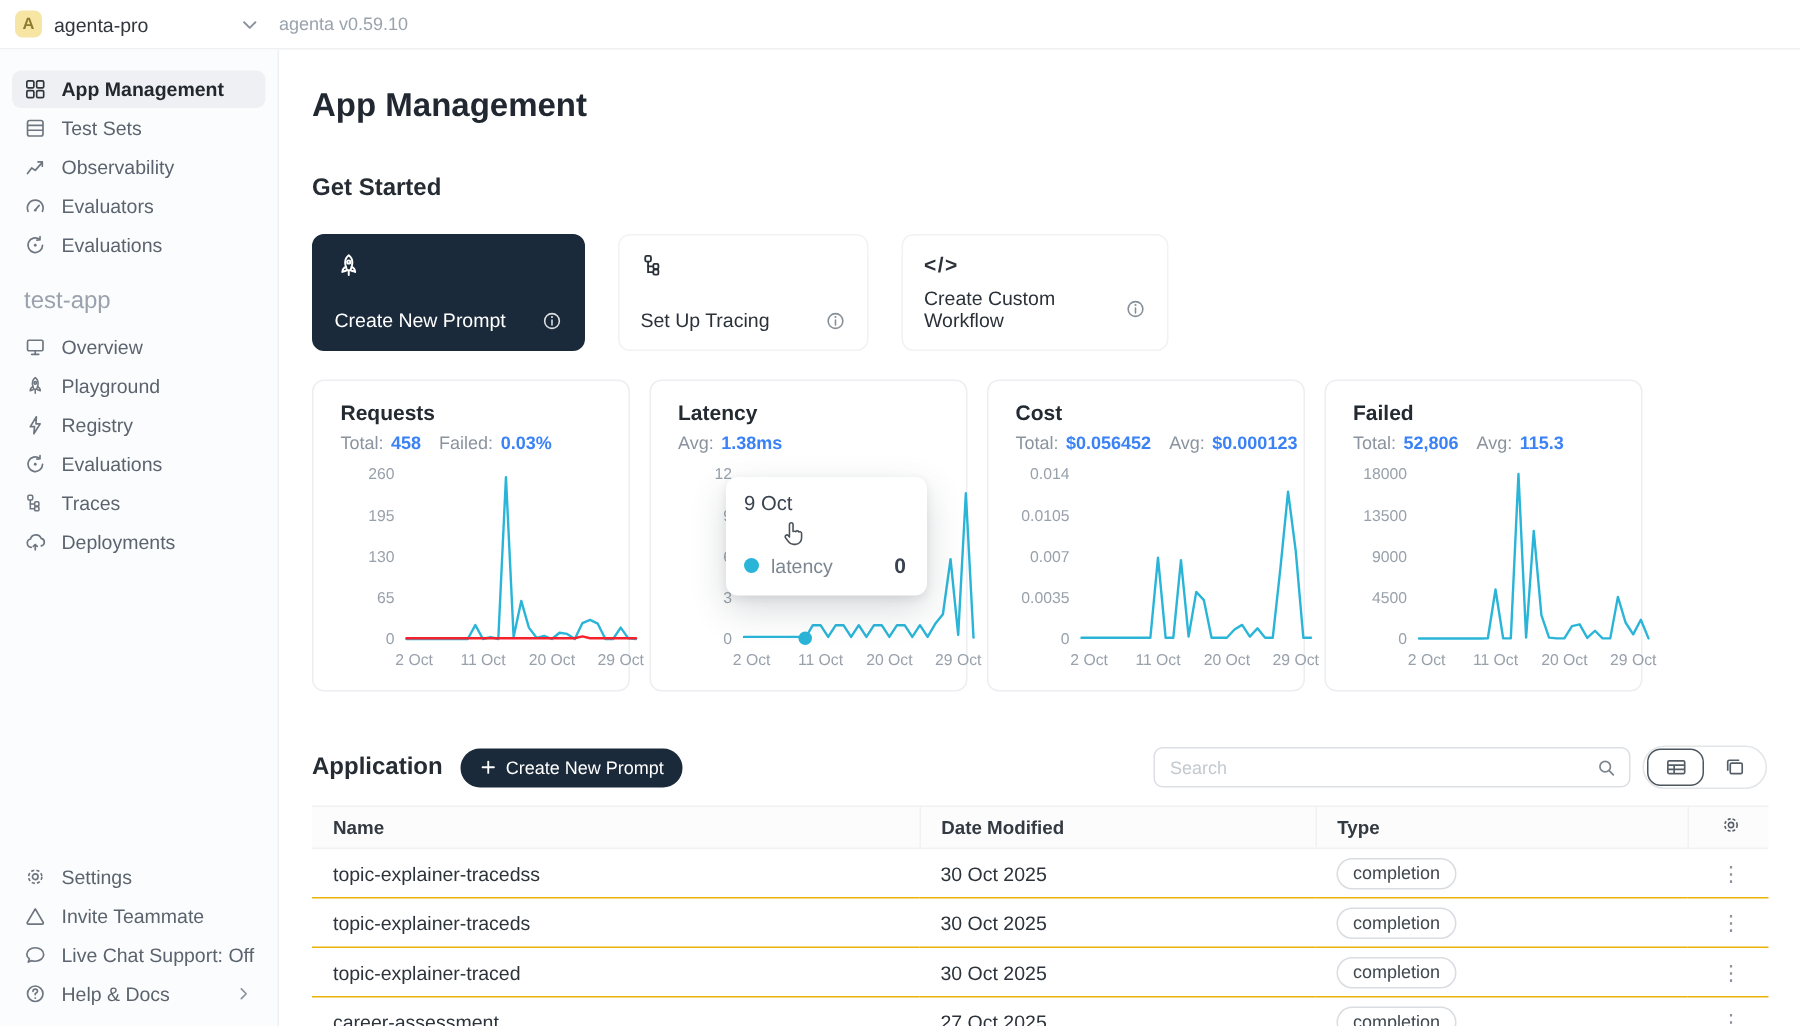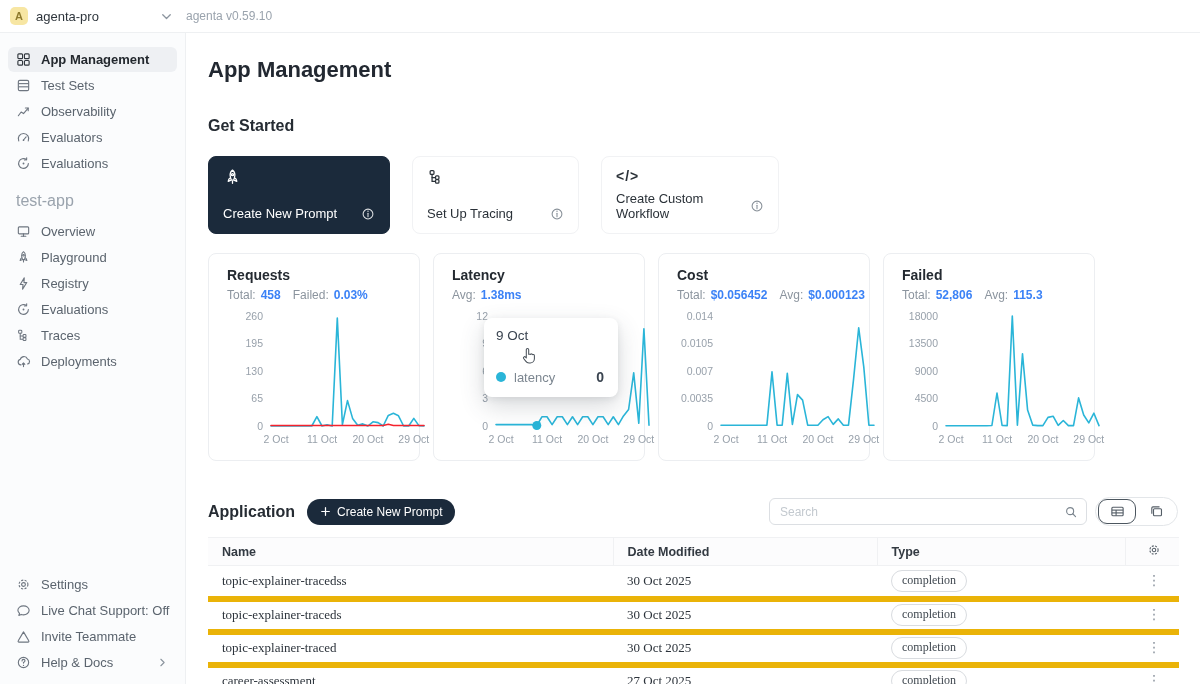--- a/index.html
+++ b/index.html
@@ -71,21 +71,21 @@
   .search-suffix { width:30px; align-self:stretch; display:flex; align-items:center; justify-content:center; color:#7c868f; cursor:pointer; }
   .view-toggle { height:29px; border:1px solid #e3e6e9; border-radius:15px; background:#fff; display:flex; align-items:center; padding:0 2px; gap:1px; }
   .vt-btn { width:38px; height:25px; border-radius:12px; border:1.4px solid transparent; background:transparent; display:flex; align-items:center; justify-content:center; color:#555e67; cursor:pointer; }
   .vt-btn.selected { border-color:#4c565f; border-radius:9px; }
 
   
   .table-wrap { margin-top:11px; }
   table.apps { width:100%; border-collapse:collapse; table-layout:fixed; }
   thead th { font-size:12.5px; font-weight:700; color:#333a42; text-align:left; height:28px; padding:0 14px; border-top:1px solid #f0f1f3; border-bottom:1px solid #f0f1f3; background:#fcfcfd; }
   thead th + th { border-left:1px solid #f0f1f3; }
-  tbody td { height:33px; font-size:13px; color:#2c333b; padding:0 14px; border-bottom:6px solid #eab308; background:#fff;font-family:Liberation Serif, serif; }
+  tbody td { height:33px; font-size:13px; color:#2c333b; padding:0 14px; border-bottom:1px solid #eab308; background:#fff; }
   .type-badge { display:inline-block; font-size:12px; color:#3f474f; border:1px solid #d9dce0; border-radius:11px; padding:2px 10px 3px; background:#fff; }
   .dots-btn { background:none; border:none; color:#8b949e; font-size:14px; cursor:pointer; line-height:1; font-family:inherit; }
   th.actions, td.actions { text-align:right; padding-right:18px; }
   th.actions { color:#555e67; }
 </style>
 </head>
 <body>
 
 <div class="app">
 
@@ -231,32 +231,32 @@
               <svg width="15" height="15" viewBox="0 0 16 16" fill="none" stroke="currentColor" stroke-width="1.2">
                 <circle cx="8" cy="8" r="2"></circle>
                 <circle cx="8" cy="8" r="4.7" stroke-dasharray="2.3 1.5"></circle>
               </svg>
             </span>
           <span>Settings</span>
         </div>
         <div class="nav-item">
           <span class="ni-icon">
               <svg width="15" height="15" viewBox="0 0 16 16" fill="none" stroke="currentColor" stroke-width="1.2" stroke-linejoin="round">
+                <path d="M8 3.1 L13.6 12.6 a0.9 0.9 0 0 1 -0.8 1.4 H3.2 a0.9 0.9 0 0 1 -0.8-1.4 Z"></path>
+              </svg>
+            </span>
+          <span>Invite Teammate</span>
+        </div>
+        <div class="nav-item">
+          <span class="ni-icon">
+              <svg width="15" height="15" viewBox="0 0 16 16" fill="none" stroke="currentColor" stroke-width="1.2" stroke-linejoin="round">
                 <path d="M8 3 c3.3 0 6 2.1 6 4.8 s-2.7 4.8 -6 4.8 c-0.9 0 -1.7 -0.1 -2.4 -0.4 L3 13.2 l0.8 -2.2 C2.7 10.1 2 9 2 7.8 2 5.1 4.7 3 8 3 Z"></path>
               </svg>
             </span>
           <span>Live Chat Support: Off</span>
-        </div>
-        <div class="nav-item">
-          <span class="ni-icon">
-              <svg width="15" height="15" viewBox="0 0 16 16" fill="none" stroke="currentColor" stroke-width="1.2" stroke-linejoin="round">
-                <path d="M8 3.1 L13.6 12.6 a0.9 0.9 0 0 1 -0.8 1.4 H3.2 a0.9 0.9 0 0 1 -0.8-1.4 Z"></path>
-              </svg>
-            </span>
-          <span>Invite Teammate</span>
         </div>
         <div class="nav-item">
           <span class="ni-icon">
               <svg width="15" height="15" viewBox="0 0 16 16" fill="none" stroke="currentColor" stroke-width="1.2" stroke-linecap="round">
                 <circle cx="8" cy="8" r="5.5"></circle>
                 <path d="M6.4 6.3 c0 -0.9 0.7 -1.6 1.6 -1.6 s1.6 0.6 1.6 1.5 c0 0.9 -0.8 1.2 -1.6 1.7 v0.7"></path>
                 <circle cx="8" cy="11.1" r="0.7" fill="currentColor" stroke="none"></circle>
               </svg>
             </span>
           <span>Help &amp; Docs</span>

